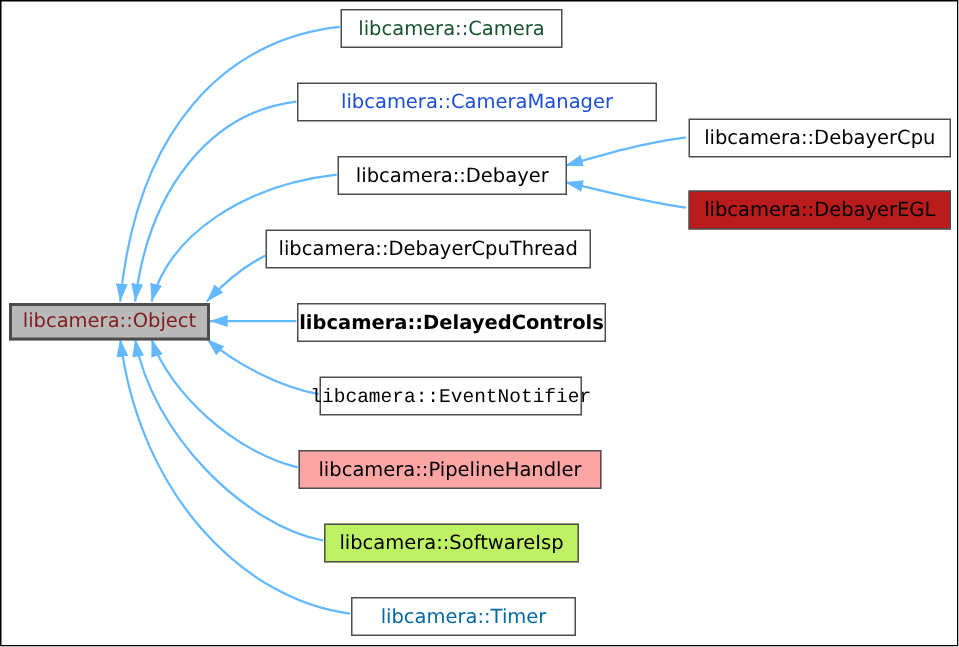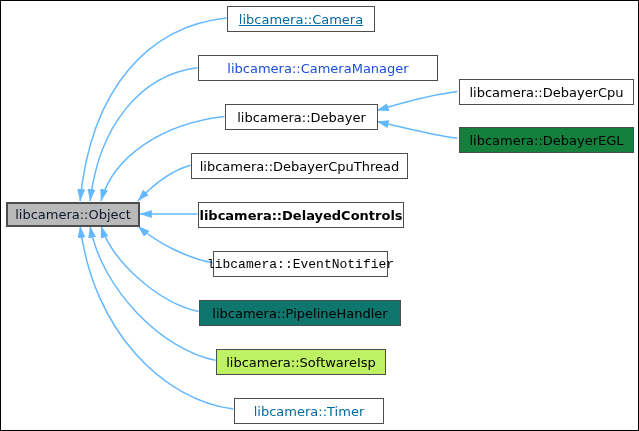--- a/index.html
+++ b/index.html
@@ -58,26 +58,26 @@
         <path d="M197,214 C178,214 158,214 139,214" fill="none" stroke="#63b8ff" stroke-width="1.5" marker-end="url(#arrowhead)"></path>
         <path d="M212,263 C185,258 155,242 137,226" fill="none" stroke="#63b8ff" stroke-width="1.5" marker-end="url(#arrowhead)"></path>
         <path d="M198,312 C158,303 112,263 100,226" fill="none" stroke="#63b8ff" stroke-width="1.5" marker-end="url(#arrowhead)"></path>
         <path d="M215,361 C162,351 100,289 89,226" fill="none" stroke="#63b8ff" stroke-width="1.5" marker-end="url(#arrowhead)"></path>
         <path d="M233,410 C162,401 92,331 79,226" fill="none" stroke="#63b8ff" stroke-width="1.5" marker-end="url(#arrowhead)"></path>
         <path d="M458,91 C428,95 404,102 377,110" fill="none" stroke="#63b8ff" stroke-width="1.5" marker-end="url(#arrowhead)"></path>
         <path d="M458,138 C428,134 404,127 377,121" fill="none" stroke="#63b8ff" stroke-width="1.5" marker-end="url(#arrowhead)"></path>
       </g>
   </svg>
   <div id="node-group">
-      <div class="node current" style="left: 5px; top: 201px; width: 134px; height: 25px; background: rgb(185, 185, 185); border-color: rgb(77, 77, 77); color: #0f172a;">libcamera::Object</div>
-      <div class="node" style="left: 226px; top: 5px; width: 148px; height: 26px; background: rgb(255, 255, 255); border-color: rgb(77, 77, 77); color: #0369a1; text-decoration: underline;">libcamera::Camera</div>
+      <div class="node current" style="left: 5px; top: 201px; width: 134px; height: 25px; background: rgb(185, 185, 185); border-color: rgb(77, 77, 77); color: #7f1d1d;">libcamera::Object</div>
+      <div class="node" style="left: 226px; top: 5px; width: 148px; height: 26px; background: rgb(255, 255, 255); border-color: rgb(77, 77, 77); color: #14532d;">libcamera::Camera</div>
       <div class="node" style="left: 197px; top: 54px; width: 240px; height: 26px; background: rgb(255, 255, 255); border-color: rgb(77, 77, 77); color: #1d4ed8;">libcamera::CameraManager</div>
       <div class="node" style="left: 224px; top: 103px; width: 153px; height: 26px; background: rgb(255, 255, 255); border-color: rgb(77, 77, 77); color: rgb(0, 0, 0);">libcamera::Debayer</div>
       <div class="node" style="left: 458px; top: 78px; width: 175px; height: 26px; background: rgb(255, 255, 255); border-color: rgb(77, 77, 77); color: rgb(0, 0, 0);">libcamera::DebayerCpu</div>
-      <div class="node" style="left: 458px; top: 126px; width: 175px; height: 26px; background: #15803d; border-color: rgb(77, 77, 77); color: rgb(0, 0, 0);">libcamera::DebayerEGL</div>
-      <div class="node" style="left: 190px; top: 152px; width: 217px; height: 26px; background: rgb(255, 255, 255); border-color: rgb(77, 77, 77); color: rgb(0, 0, 0);">libcamera::DebayerCpuThread</div>
+      <div class="node" style="left: 458px; top: 126px; width: 175px; height: 26px; background: #b91c1c; border-color: rgb(77, 77, 77); color: rgb(0, 0, 0);">libcamera::DebayerEGL</div>
+      <div class="node" style="left: 176px; top: 152px; width: 217px; height: 26px; background: rgb(255, 255, 255); border-color: rgb(77, 77, 77); color: rgb(0, 0, 0);">libcamera::DebayerCpuThread</div>
       <div class="node" style="left: 197px; top: 201px; width: 206px; height: 26px; background: rgb(255, 255, 255); border-color: rgb(77, 77, 77); color: rgb(0, 0, 0); font-weight: bold;">libcamera::DelayedControls</div>
       <div class="node" style="left: 212px; top: 250px; width: 175px; height: 26px; background: rgb(255, 255, 255); border-color: rgb(77, 77, 77); color: rgb(0, 0, 0); font-family: Liberation Mono, monospace;">libcamera::EventNotifier</div>
-      <div class="node" style="left: 198px; top: 299px; width: 202px; height: 26px; background: #0f766e; border-color: rgb(77, 77, 77); color: rgb(0, 0, 0);">libcamera::PipelineHandler</div>
+      <div class="node" style="left: 198px; top: 299px; width: 202px; height: 26px; background: #fca5a5; border-color: rgb(77, 77, 77); color: rgb(0, 0, 0);">libcamera::PipelineHandler</div>
       <div class="node" style="left: 215px; top: 348px; width: 170px; height: 26px; background: #bef264; border-color: rgb(77, 77, 77); color: rgb(0, 0, 0);">libcamera::SoftwareIsp</div>
       <div class="node" style="left: 233px; top: 397px; width: 150px; height: 26px; background: rgb(255, 255, 255); border-color: rgb(77, 77, 77); color: #0369a1;">libcamera::Timer</div>
     </div>
 </div>
 
 </body></html>

